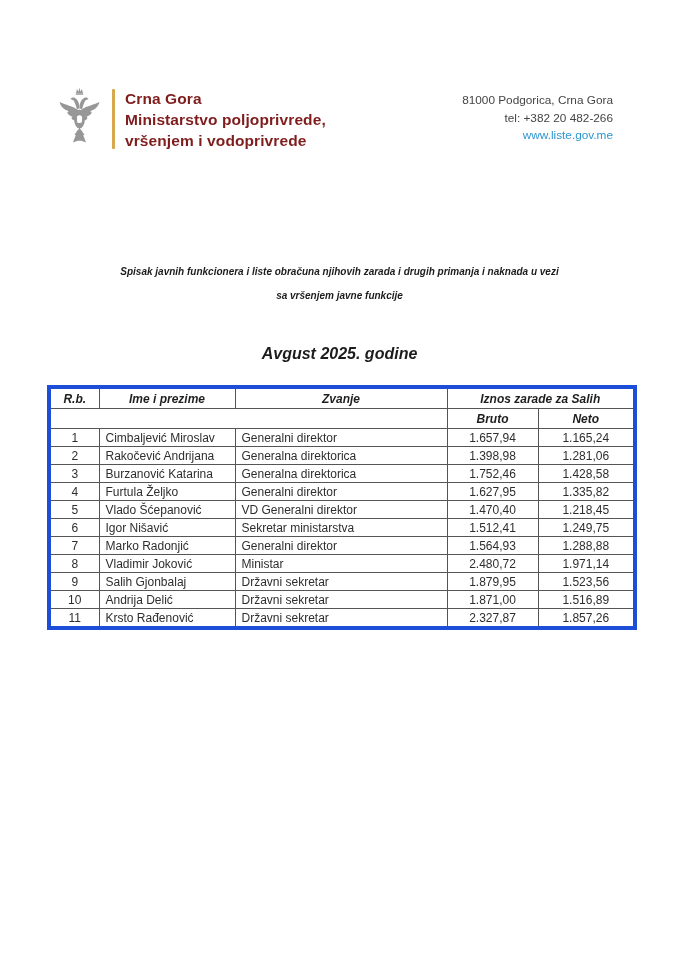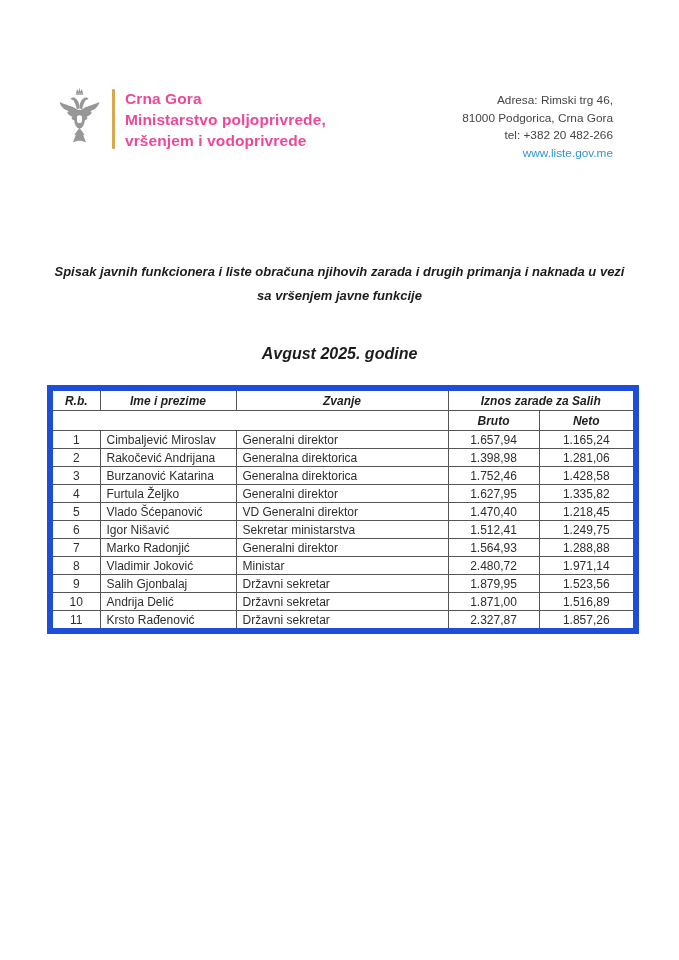--- a/index.html
+++ b/index.html
@@ -19,59 +19,59 @@
   }
   .coat { width: 47px; height: 66px; display: block; }
   .gold-bar {
     width: 3px; height: 60px;
     background: #D8A84E;
     margin: 0 10px 0 9px;
     border-radius: 1px;
   }
   .org-text {
     font-size: 15.5px; line-height: 21px;
-    font-weight: 600; color: #ec4899;
+    font-weight: 600; color: #7f1d1d;
     letter-spacing: 0.1px;
   }
   .contact {
     position: absolute; top: 92px; right: 66px;
     text-align: right;
     font-size: 11.8px; line-height: 17.5px;
     color: #454545;
   }
   .contact a {
     text-decoration: none;
     cursor: pointer;
   }
 
   
   .doc-title {
     position: absolute; top: 260px; left: 40px; right: 40px;
     text-align: center;
     font-style: italic; font-weight: bold;
-    font-size: 13px; line-height: 24px;
+    font-size: 10px; line-height: 24px;
     color: #1c1c1c;
   }
   .doc-period {
     position: absolute; top: 345px; left: 0; right: 0;
     text-align: center;
     font-style: italic; font-weight: bold;
     font-size: 16px;
     color: #1c1c1c;
   }
 
   
   table.salary {
     position: absolute; top: 385px; left: 47px;
     width: 586px;
     border-collapse: collapse;
     table-layout: fixed;
     font-size: 12px;
     color: #2e2e2e;
-    border: 6px solid #1d4ed8;
+    border: 4px solid #1d4ed8;
   }
   table.salary th, table.salary td {
     border: 1px solid #555555;
     padding: 1px 6px;
     overflow: hidden; white-space: nowrap;
   }
   table.salary thead th {
     font-style: italic; font-weight: bold;
     text-align: center;
     height: 17px;
@@ -114,21 +114,20 @@
   </span>
   <span class="gold-bar" style="background: rgb(216, 168, 78);"></span>
   <div class="org-text">
     <div>Crna Gora</div>
     <div>Ministarstvo poljoprivrede,</div>
     <div>vršenjem i vodoprivrede</div>
   </div>
 </div>
 
 <div class="contact">
-  <div>Adresa: Rimski trg 46,</div>
   <div>81000 Podgorica, Crna Gora</div>
   <div>tel: +382 20 482-266</div>
   <div><a id="site-link" style="color: rgb(46, 150, 208);">www.liste.gov.me</a></div>
 </div>
 
 <div class="doc-title">
   <div>Spisak javnih funkcionera i liste obračuna njihovih zarada i drugih primanja i naknada u vezi</div>
   <div>sa vršenjem javne funkcije</div>
 </div>
 

